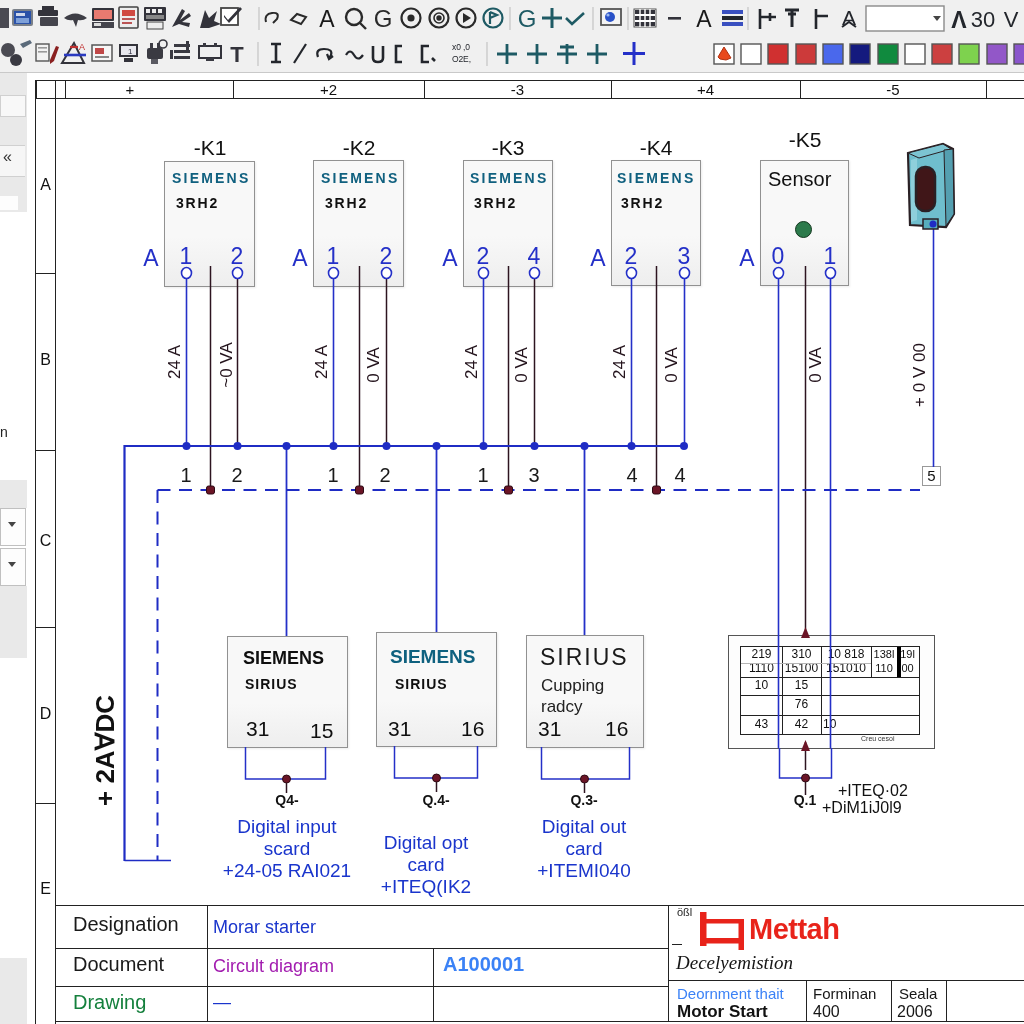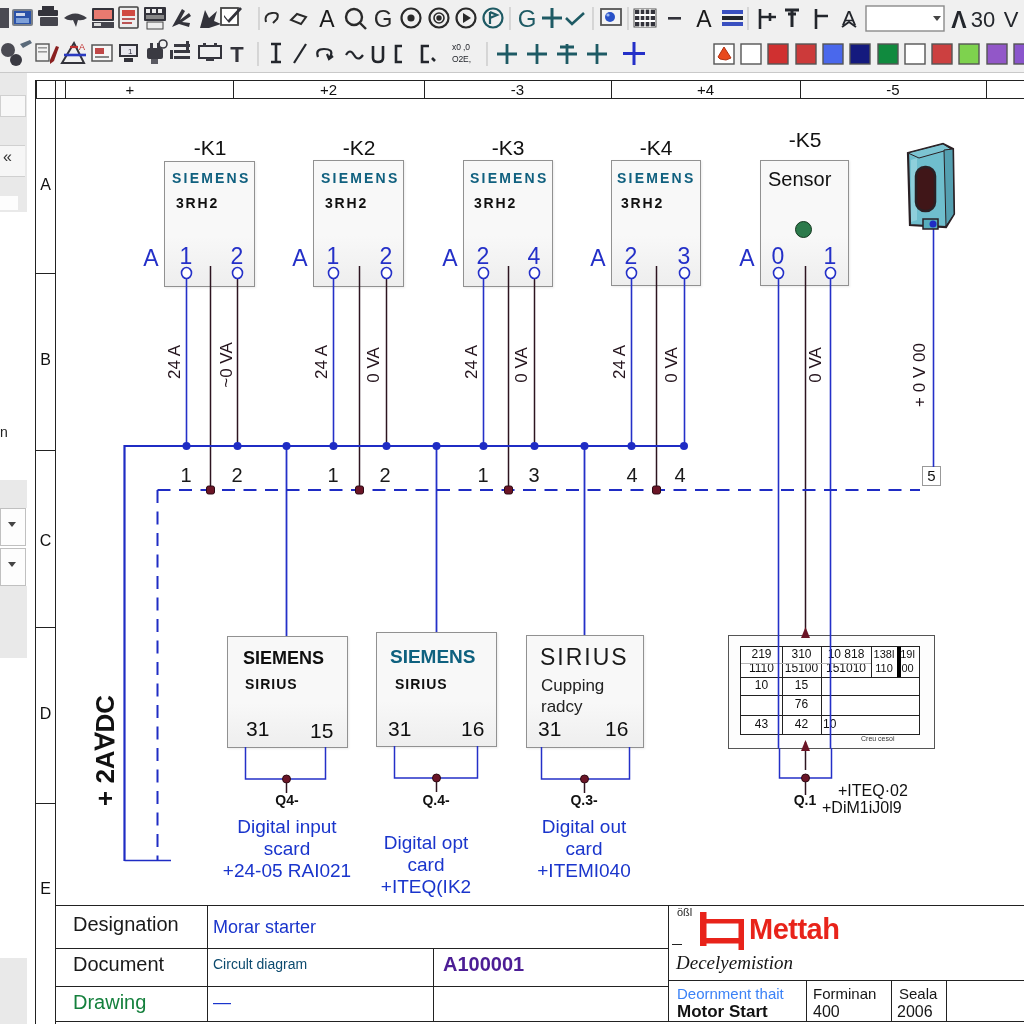--- a/index.html
+++ b/index.html
@@ -509,22 +509,22 @@
   <div class="abs" style="left:433px;top:948px;width:1px;height:74px;background:#222;"></div>
   <div class="abs" style="left:668px;top:905px;width:1px;height:117px;background:#222;"></div>
   <div class="abs" style="left:806px;top:980px;width:1px;height:42px;background:#222;"></div>
   <div class="abs" style="left:891px;top:980px;width:1px;height:42px;background:#222;"></div>
   <div class="abs" style="left:946px;top:980px;width:1px;height:42px;background:#222;"></div>
 
   <div class="abs" style="left:73px;top:913px;font-size:20px;color:#1a1a1a;">Designation</div>
   <div class="abs" style="left:73px;top:953px;font-size:20px;color:#1a1a1a;">Document</div>
   <div class="abs" style="left:73px;top:991px;font-size:20px;color:#15803d;">Drawing</div>
   <div class="abs" style="left:213px;top:917px;font-size:18px;color:#1a35cc;">Morar starter</div>
-  <div class="abs" style="left:213px;top:956px;font-size:14px;color:#0c4a6e;">Circult diagram</div>
-  <div class="abs" style="left:443px;top:953px;font-size:20px;font-weight:bold;color:#4c1d95;">A100001</div>
+  <div class="abs" style="left:213px;top:956px;font-size:18px;color:#a21caf;">Circult diagram</div>
+  <div class="abs" style="left:443px;top:953px;font-size:20px;font-weight:bold;color:#3b82f6;">A100001</div>
   <div class="abs" style="left:213px;top:992px;font-size:18px;color:#1a35cc;">—</div>
 
   <div class="abs" style="left:677px;top:906px;font-size:11px;color:#222;">ößl</div>
   <div class="abs" style="left:699px;top:911px;width:47px;height:40px;">
     <svg width="47" height="40" viewBox="0 0 47 40">
       <g fill="#e8231a">
         <rect x="1" y="1" width="6.5" height="34"></rect>
         <rect x="7" y="8" width="38" height="4.5"></rect>
         <rect x="39.5" y="8" width="5.5" height="31"></rect>
         <rect x="1" y="27" width="44" height="5.5"></rect>

